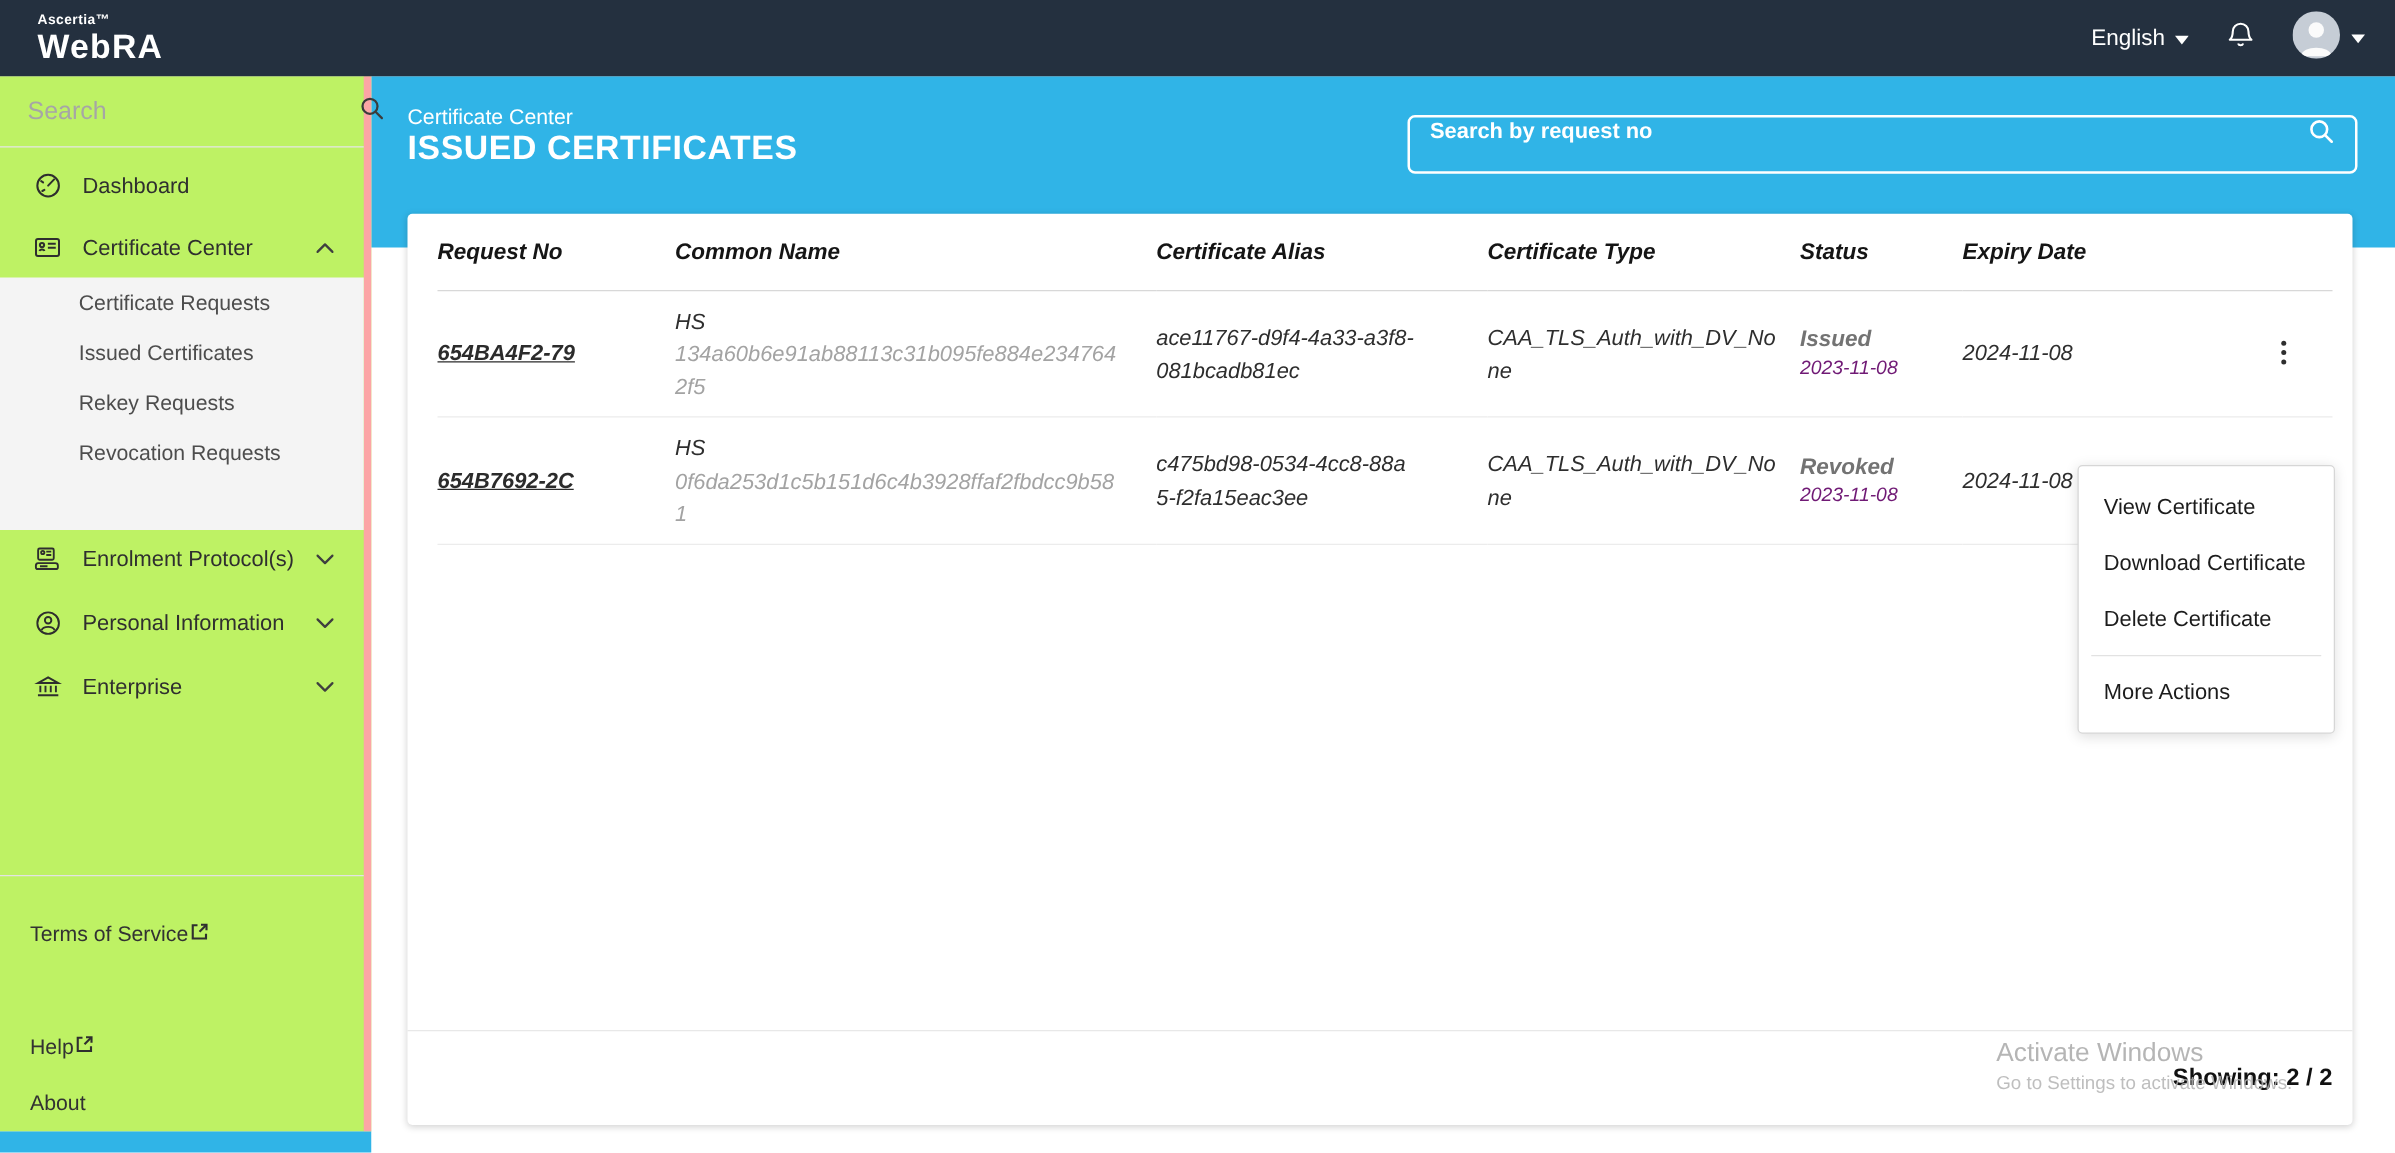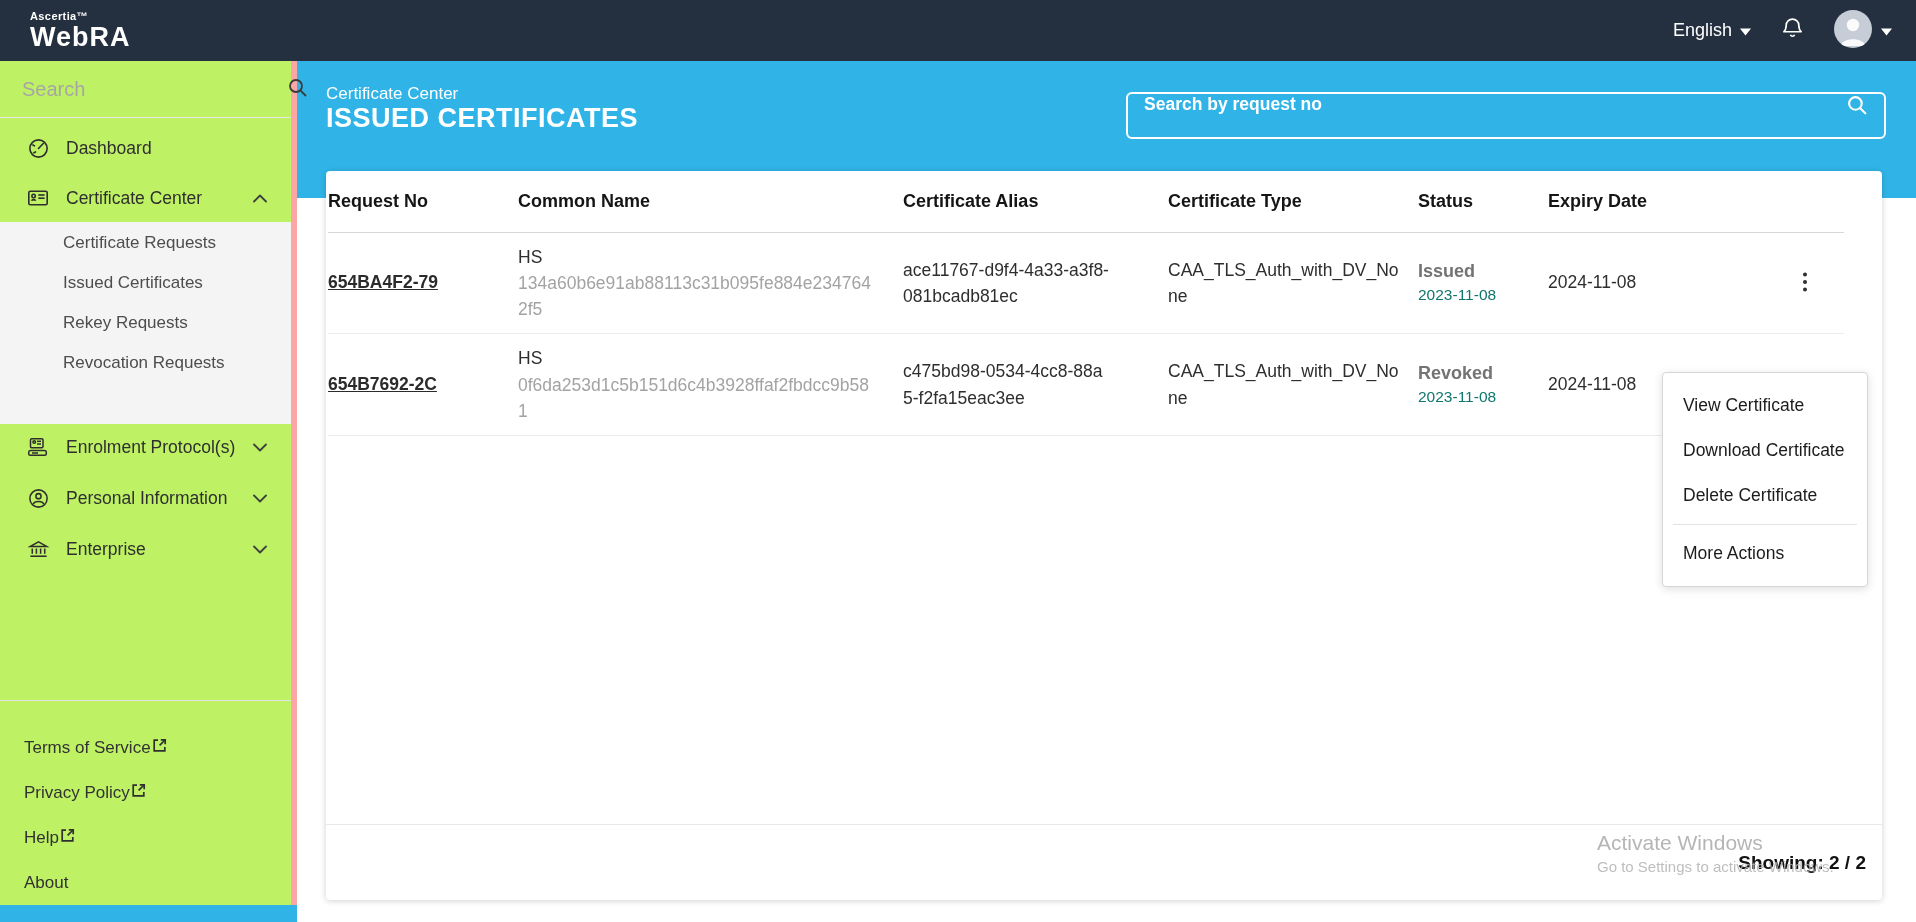--- a/index.html
+++ b/index.html
@@ -43,32 +43,32 @@
   .page-title { position:absolute; left:326px; top:103px; color:#fff; font-size:27px; font-weight:bold; letter-spacing:.5px; z-index:2; }
   .main-search { position:absolute; left:1126px; top:92px; width:760px; height:47px; border:2px solid #fff;
                  border-radius:6px; display:flex; align-items:flex-start; padding:0 16px; z-index:2; }
   .main-search input { flex:1; background:transparent; border:none; outline:none; color:#fff;
                        font-size:17.5px; font-weight:bold; font-family:inherit; }
   .main-search input::placeholder { color:#fff; opacity:1; }
 
   
   .card { position:absolute; left:326px; top:171px; width:1556px; height:729px; background:#fff;
           border-radius:4px; box-shadow:0 1px 6px rgba(0,0,0,.18); z-index:1; }
-  table.data { border-collapse:collapse; table-layout:fixed; width:1516px; margin:0 2px; }
+  table.data { border-collapse:collapse; table-layout:fixed; width:1516px; margin:0 24px;font-style:italic; }
   table.data th { height:61px; text-align:left; font-size:18px; font-weight:bold; color:#151515;
                   border-bottom:1px solid #d8d8d8; padding:0 14px 0 0; vertical-align:middle; }
   table.data td { padding:11px 14px 11px 0; font-size:17.5px; color:#2e2e2e;
                   border-bottom:1px solid #ececec; vertical-align:middle; }
   .req-link { font-weight:bold; text-decoration:underline; color:#2b2b2b; cursor:pointer; font-size:17.5px; }
   .cn-wrap { line-height:1.5; }
   .cn-hash { color:#a3a3a3; word-break:break-all; display:block; max-width:355px; }
   .alias { max-width:206px; word-break:break-all; line-height:1.5; }
   .ctype { max-width:236px; word-break:break-all; line-height:1.5; }
   .status-name { font-weight:bold; font-size:18px; color:#737373; }
-  .status-date { color:#0f766e; font-size:15.5px; margin-top:4px; }
+  .status-date { color:#701a75; font-size:15.5px; margin-top:4px; }
   .kebab { cursor:pointer; display:inline-flex; padding:4px 8px; }
 
   .card-footer { position:absolute; left:0; bottom:0; width:100%; height:76px; border-top:1px solid #e8e8e8;
                  display:flex; align-items:center; justify-content:flex-end; padding-right:16px; z-index:6; }
   .showing { font-size:19px; font-weight:bold; color:#111; position:relative; z-index:6; }
 
   
   .wm1 { position:absolute; left:1597px; top:831px; font-size:21px; color:#a9a9a9; opacity:.85; z-index:5; }
   .wm2 { position:absolute; left:1597px; top:858px; font-size:15px; color:#b3b3b3; opacity:.85; z-index:5; }
 
@@ -229,30 +229,20 @@
       <svg width="14" height="9" viewBox="0 0 14 9">
           <polyline points="1,1.5 7,7.5 13,1.5" fill="none" stroke="#3f3f3f" stroke-width="1.8" stroke-linecap="round" stroke-linejoin="round"></polyline>
         </svg>
     </span>
   </div>
 
   <div class="side-divider"></div>
 
   <div class="side-link" style="top:664px;">
     <span>Terms of Service</span>
-    <span>
-      <svg width="17" height="17" viewBox="0 0 17 17" fill="none" stroke="#2f2f2f" stroke-width="1.7">
-        <path d="M7 3.2 H3.2 V13.8 H13.8 V10"></path>
-          <path d="M9.8 2.8 H14.2 V7.2"></path>
-          <line x1="14" y1="3" x2="8.6" y2="8.4"></line>
-      </svg>
-    </span>
-  </div>
-  <div class="side-link" style="top:709px;">
-    <span>Privacy Policy</span>
     <span>
       <svg width="17" height="17" viewBox="0 0 17 17" fill="none" stroke="#2f2f2f" stroke-width="1.7">
         <path d="M7 3.2 H3.2 V13.8 H13.8 V10"></path>
           <path d="M9.8 2.8 H14.2 V7.2"></path>
           <line x1="14" y1="3" x2="8.6" y2="8.4"></line>
       </svg>
     </span>
   </div>
   <div class="side-link" style="top:754px;">
     <span>Help</span>

